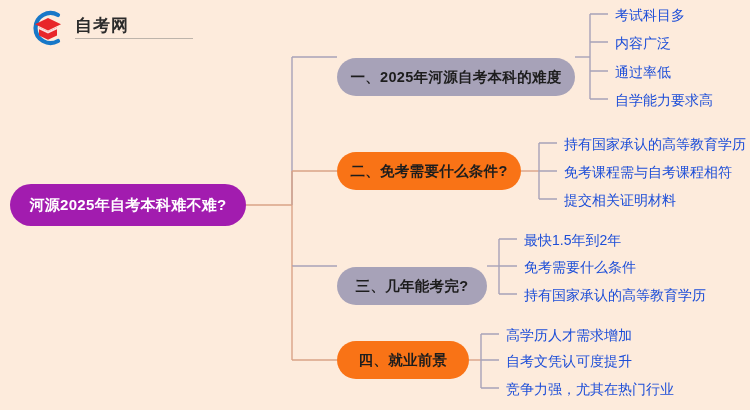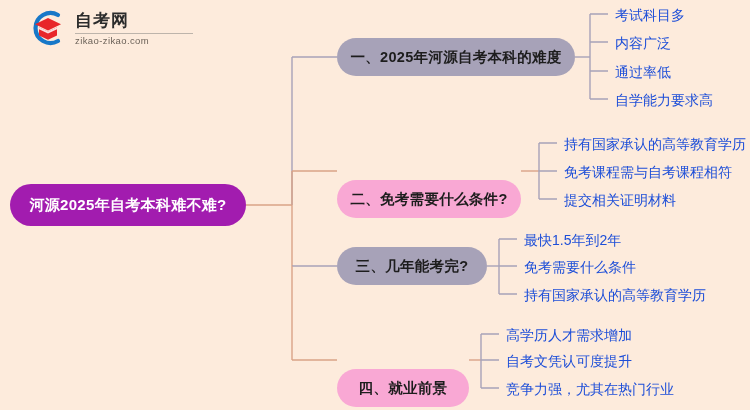--- a/index.html
+++ b/index.html
@@ -25,22 +25,22 @@
   
   .node {
     position:absolute; display:flex; align-items:center; justify-content:center;
     border-radius:999px; color:#1d1d1d; font-weight:bold; white-space:nowrap;
   }
   .node.center {
     background:#a21caf; color:#ffffff; font-size:15px;
     left:10px; top:184px; width:236px; height:42px; letter-spacing:.3px;
   }
   .node.branch { height:38px; font-size:14.5px; letter-spacing:.3px; }
-  .c-purple { background:#a7a2b8; }
-  .c-tan    { background:#f9a8d4;margin-top:28px; }
+  .c-purple { background:#a7a2b8;margin-top:20px; }
+  .c-tan    { background:#f97316; }
 
   .n1 { left:337px; top:38px;  width:238px; }
   .n2 { left:337px; top:152px; width:184px; }
   .n3 { left:337px; top:247px; width:150px; }
   .n4 { left:337px; top:341px; width:132px; }
 
   
   .leaf {
     position:absolute; font-size:14px; color:#1d4ed8;
     white-space:nowrap; line-height:1;
@@ -56,21 +56,20 @@
       <svg width="40" height="40" viewBox="0 0 40 40">
         <path d="M30 7 A15 15 0 1 0 30 33" fill="none" stroke="#1878c8" stroke-width="4.2" stroke-linecap="round"></path>
         <path d="M20 10 L33 16.2 L20 22.4 L7 16.2 Z" fill="#e8262a"></path>
         <path d="M11 19.3 L11 27.5 L20 31.8 L29 27.5 L29 19.3 L20 23.6 Z" fill="#e8262a"></path>
         <path d="M11 19.3 L20 23.6 L29 19.3 L29 21.2 L20 25.6 L11 21.2 Z" fill="#ffffff" opacity=".85"></path>
       </svg>
     </span>
     <span class="logo-text">
       <span class="logo-title">自考网</span>
       <span class="logo-rule"></span>
-      <span class="logo-sub">zikao-zikao.com</span>
     </span>
   </div>
 
   <svg id="wires">
 
     <path d="M246 205 L292 205" fill="none" stroke="#d9a387" stroke-width="1.4"></path>
 
     <path d="M292 57 L292 205" fill="none" stroke="#a7a2b8" stroke-width="1.4"></path>
     <path d="M292 57 L337 57" fill="none" stroke="#a7a2b8" stroke-width="1.4"></path>
 

